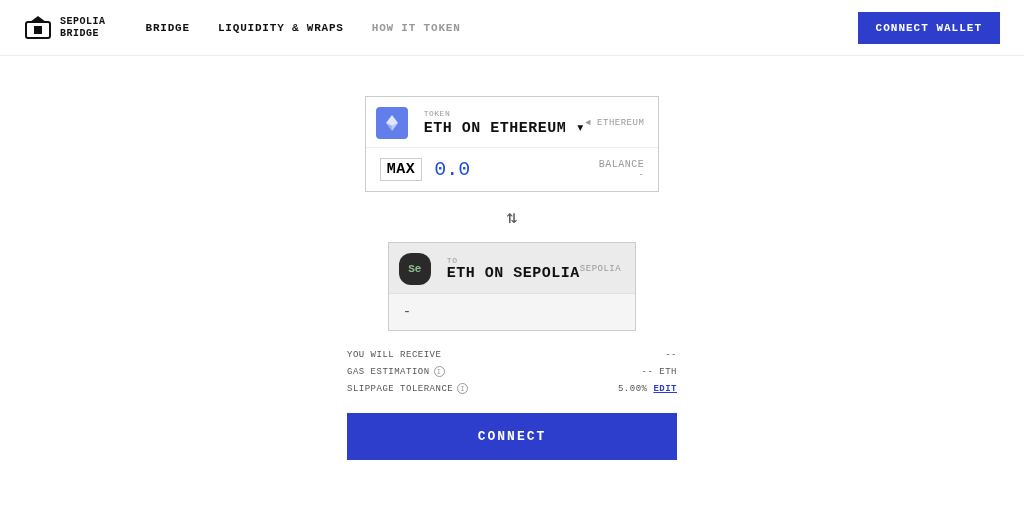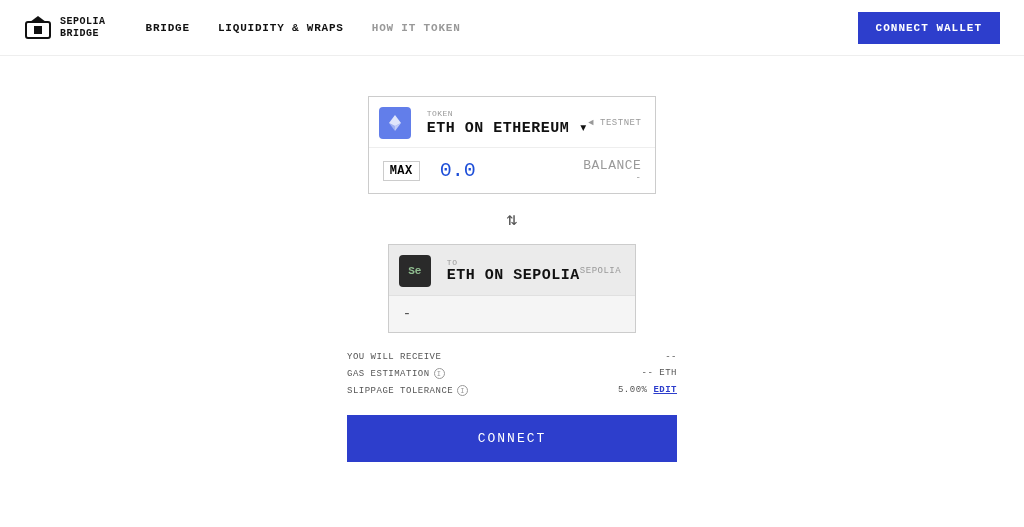--- a/index.html
+++ b/index.html
@@ -126,46 +126,46 @@
     .amount-row {
       display: flex;
       align-items: center;
       justify-content: space-between;
       padding: 10px 14px;
     }
     .max-btn {
       background: #fff;
       border: 1px solid #ccc;
       padding: 2px 6px;
-      font-size: 12px;
+      font-size: 15px;
       font-weight: 700;
       cursor: pointer;
       font-family: 'Courier New', Courier, monospace;
       letter-spacing: 0.5px;
-      margin-right: 20px;
+      margin-right: 12px;
     }
     .amount-input-area {
       display: flex;
       align-items: center;
       flex: 1;
     }
     .amount-value {
       font-size: 20px;
       color: #1d4ed8;
       font-weight: 400;
     }
     .balance-area {
       text-align: right;
       font-size: 9px;
       color: #999;
       letter-spacing: 0.5px;
     }
     .balance-label {
       text-transform: uppercase;
-      font-size: 13px;
+      font-size: 10px;
     }
     .balance-value {
       display: block;
     }
 
     
     .swap-icon-container {
       display: flex;
       justify-content: center;
       padding: 14px 0;
@@ -186,21 +186,21 @@
       align-items: center;
       justify-content: space-between;
       padding: 10px 14px 8px 10px;
       border-bottom: 1px solid #e0e0e0;
       background: #ebebeb;
     }
     .se-icon {
       width: 32px;
       height: 32px;
       background: #2a2a2a;
-      border-radius: 4px;
+      border-radius: 12px;
       display: flex;
       align-items: center;
       justify-content: center;
       font-size: 11px;
       font-weight: 700;
       color: #8fbc8f;
       font-family: 'Courier New', Courier, monospace;
     }
     .to-amount-row {
       padding: 10px 14px;
@@ -212,21 +212,21 @@
     }
 
     
     .info-section {
       margin-top: 16px;
       width: 330px;
     }
     .info-row {
       display: flex;
       justify-content: space-between;
-      align-items: flex-start;
+      align-items: center;
       padding: 3px 0;
     }
     .info-label {
       font-size: 9px;
       letter-spacing: 0.5px;
       text-transform: uppercase;
       color: #555;
       display: flex;
       align-items: center;
       gap: 4px;
@@ -258,21 +258,21 @@
 
     
     .connect-btn {
       margin-top: 16px;
       width: 330px;
       background: #2d3ecc;
       color: #fff;
       border: none;
       padding: 16px;
       font-size: 13px;
-      font-weight: 400;
+      font-weight: 700;
       letter-spacing: 2px;
       cursor: pointer;
       font-family: 'Courier New', Courier, monospace;
     }
   </style>
 </head>
 <body>
 
 <header class="header">
   <div class="logo-area">
@@ -307,21 +307,21 @@
           </svg>
         </div>
         <div class="token-label-group">
           <span class="token-label">TOKEN</span>
           <span class="token-name">
             <span>ETH ON ETHEREUM</span>
             <span>▾</span>
           </span>
         </div>
       </div>
-      <span class="network-label">◄ TESTNET</span>
+      <span class="network-label">◄ ETHEREUM</span>
     </div>
     <div class="amount-row">
       <button class="max-btn">MAX</button>
       <div class="amount-input-area">
         <span class="amount-value">0.0</span>
       </div>
       <div class="balance-area">
         <span class="balance-label">BALANCE</span>
         <span class="balance-value">-</span>
       </div>

